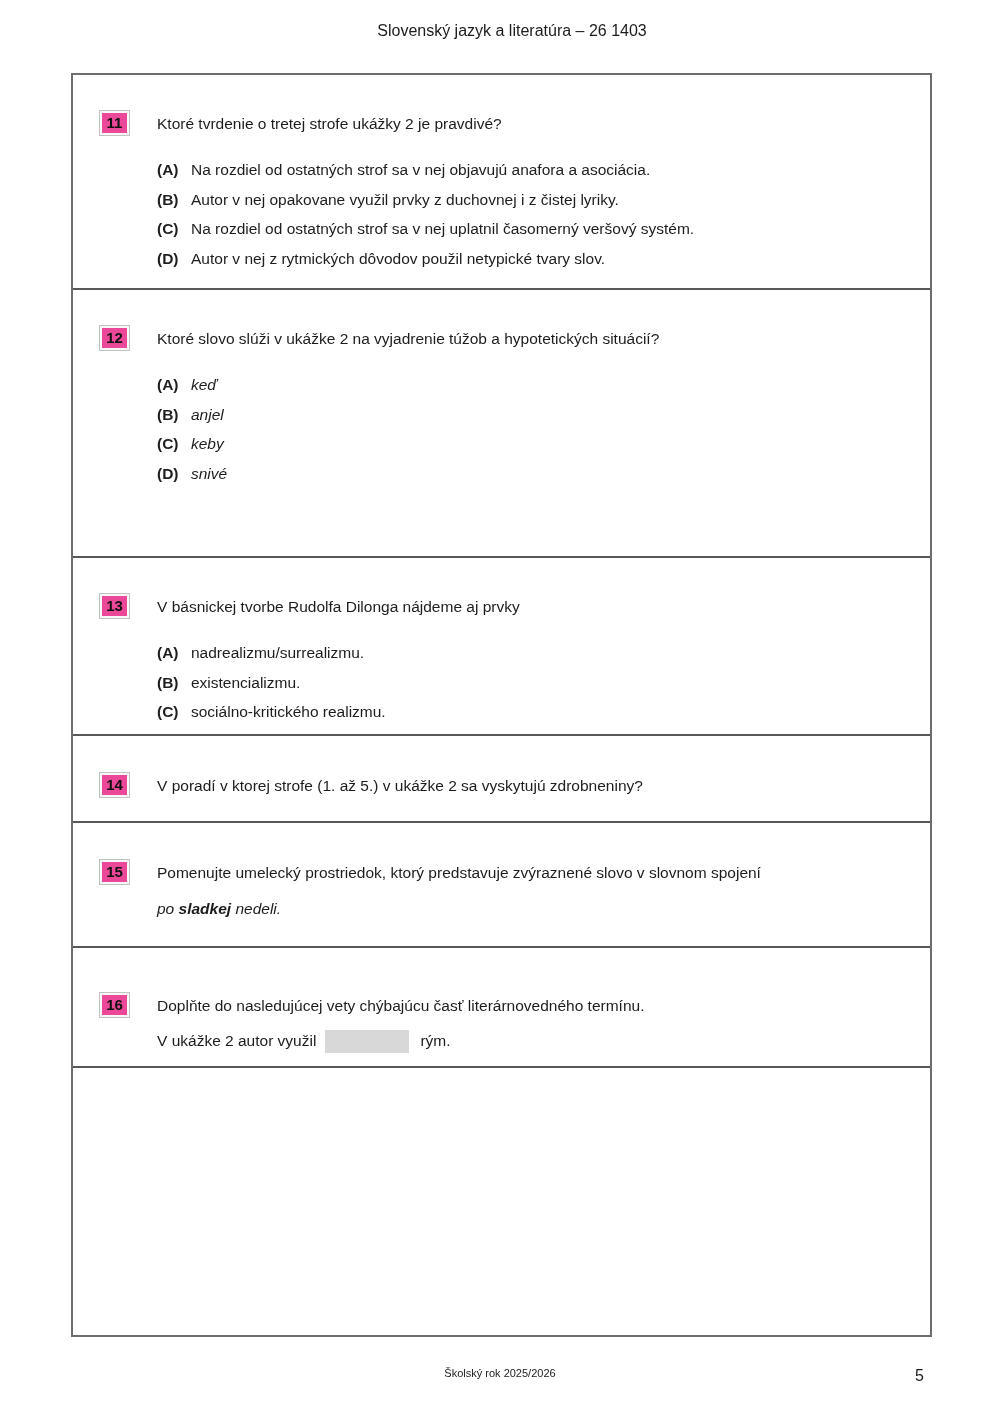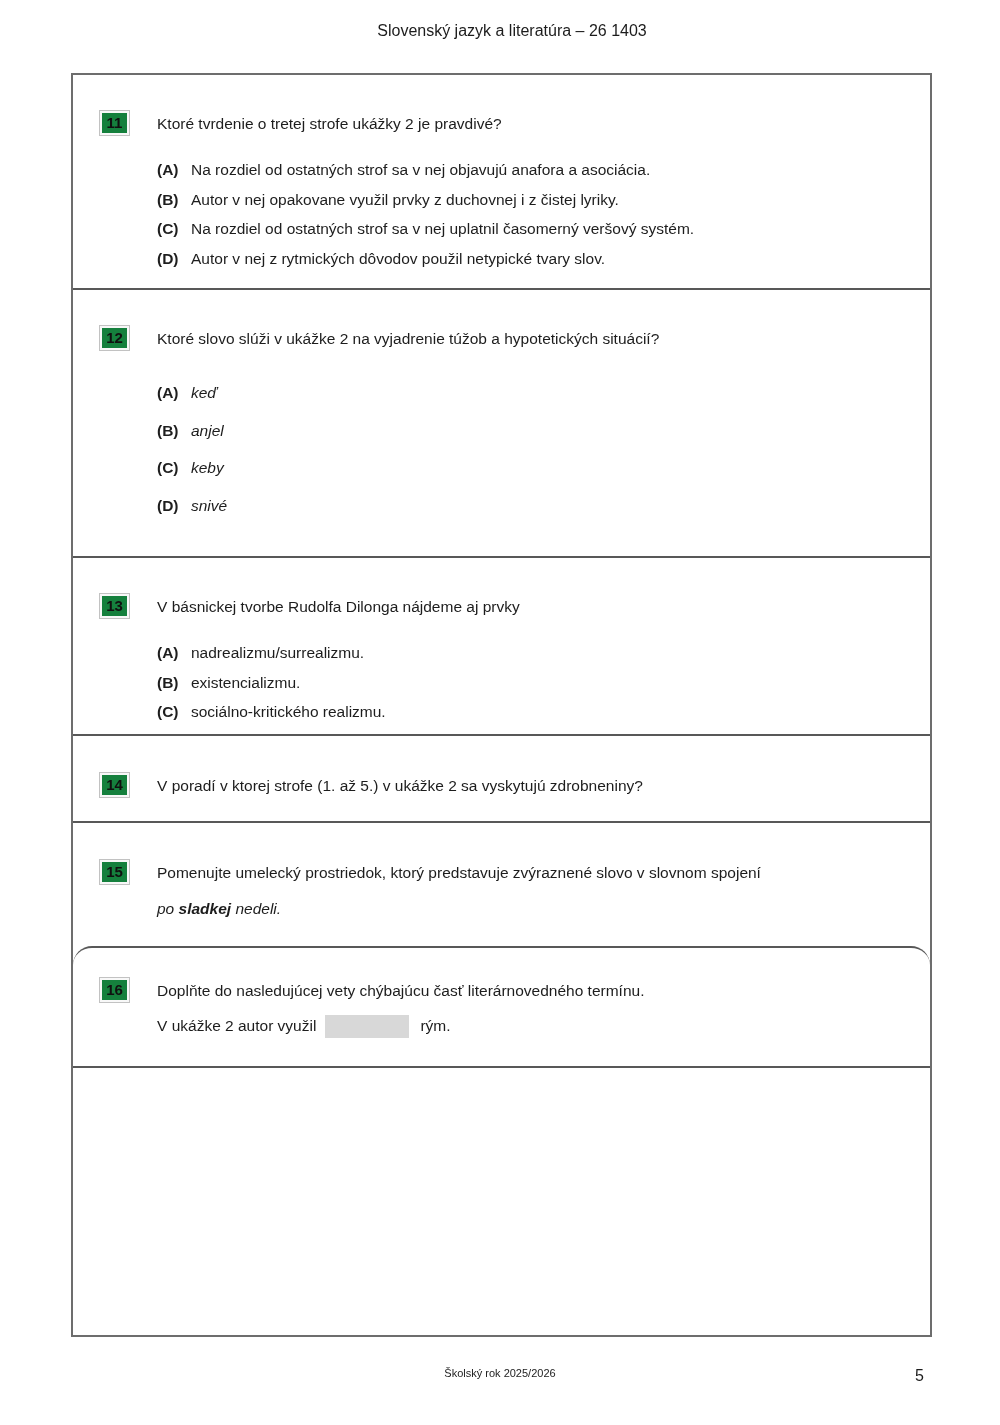--- a/index.html
+++ b/index.html
@@ -39,32 +39,32 @@
     padding: 35px 30px 0 26px;
     overflow: hidden;
   }
   .section + .section { border-top: 2px solid #585858; }
 
   .sec-11 { height: 213px; }
   .sec-12 { height: 268px; }
   .sec-13 { height: 178px; }
   .sec-14 { height: 87px; padding-top: 36px; }
   .sec-15 { height: 125px; padding-top: 36px; }
-  .sec-16 { height: 120px; padding-top: 29px; border-radius: 19px; }
+  .sec-16 { height: 120px; padding-top: 44px; }
   .sec-empty { flex: 1 1 auto; padding: 0; }
 
   .q-row {
     display: flex;
     align-items: flex-start;
   }
   .q-badge {
     flex: 0 0 auto;
     min-width: 31px;
     height: 26px;
-    background: #15803d;
+    background: #ec4899;
     border: 1px solid #c2c2c2;
     box-shadow: inset 0 0 0 2px #f8f8f8;
     font-size: 15px;
     font-weight: bold;
     color: #101010;
     text-align: center;
     line-height: 24px;
     padding: 0 4px;
   }
   .q-text {
@@ -83,21 +83,21 @@
     display: flex;
     align-items: baseline;
     line-height: 29.5px;
   }
   .option-letter {
     font-weight: bold;
     min-width: 34px;
     flex: 0 0 auto;
   }
   .option-text { color: #1d1d1d; }
-  .italic-options .option-text { font-style: italic; margin-top: 8px; }
+  .italic-options .option-text { font-style: italic; }
 
   .sub-line {
     margin-left: 58px;
     font-size: 15.5px;
     color: #1d1d1d;
   }
   .phrase-line { margin-top: 15px; font-style: italic; }
   .phrase-bold { font-weight: bold; font-style: italic; }
   .fill-line { margin-top: 12px; }
 

